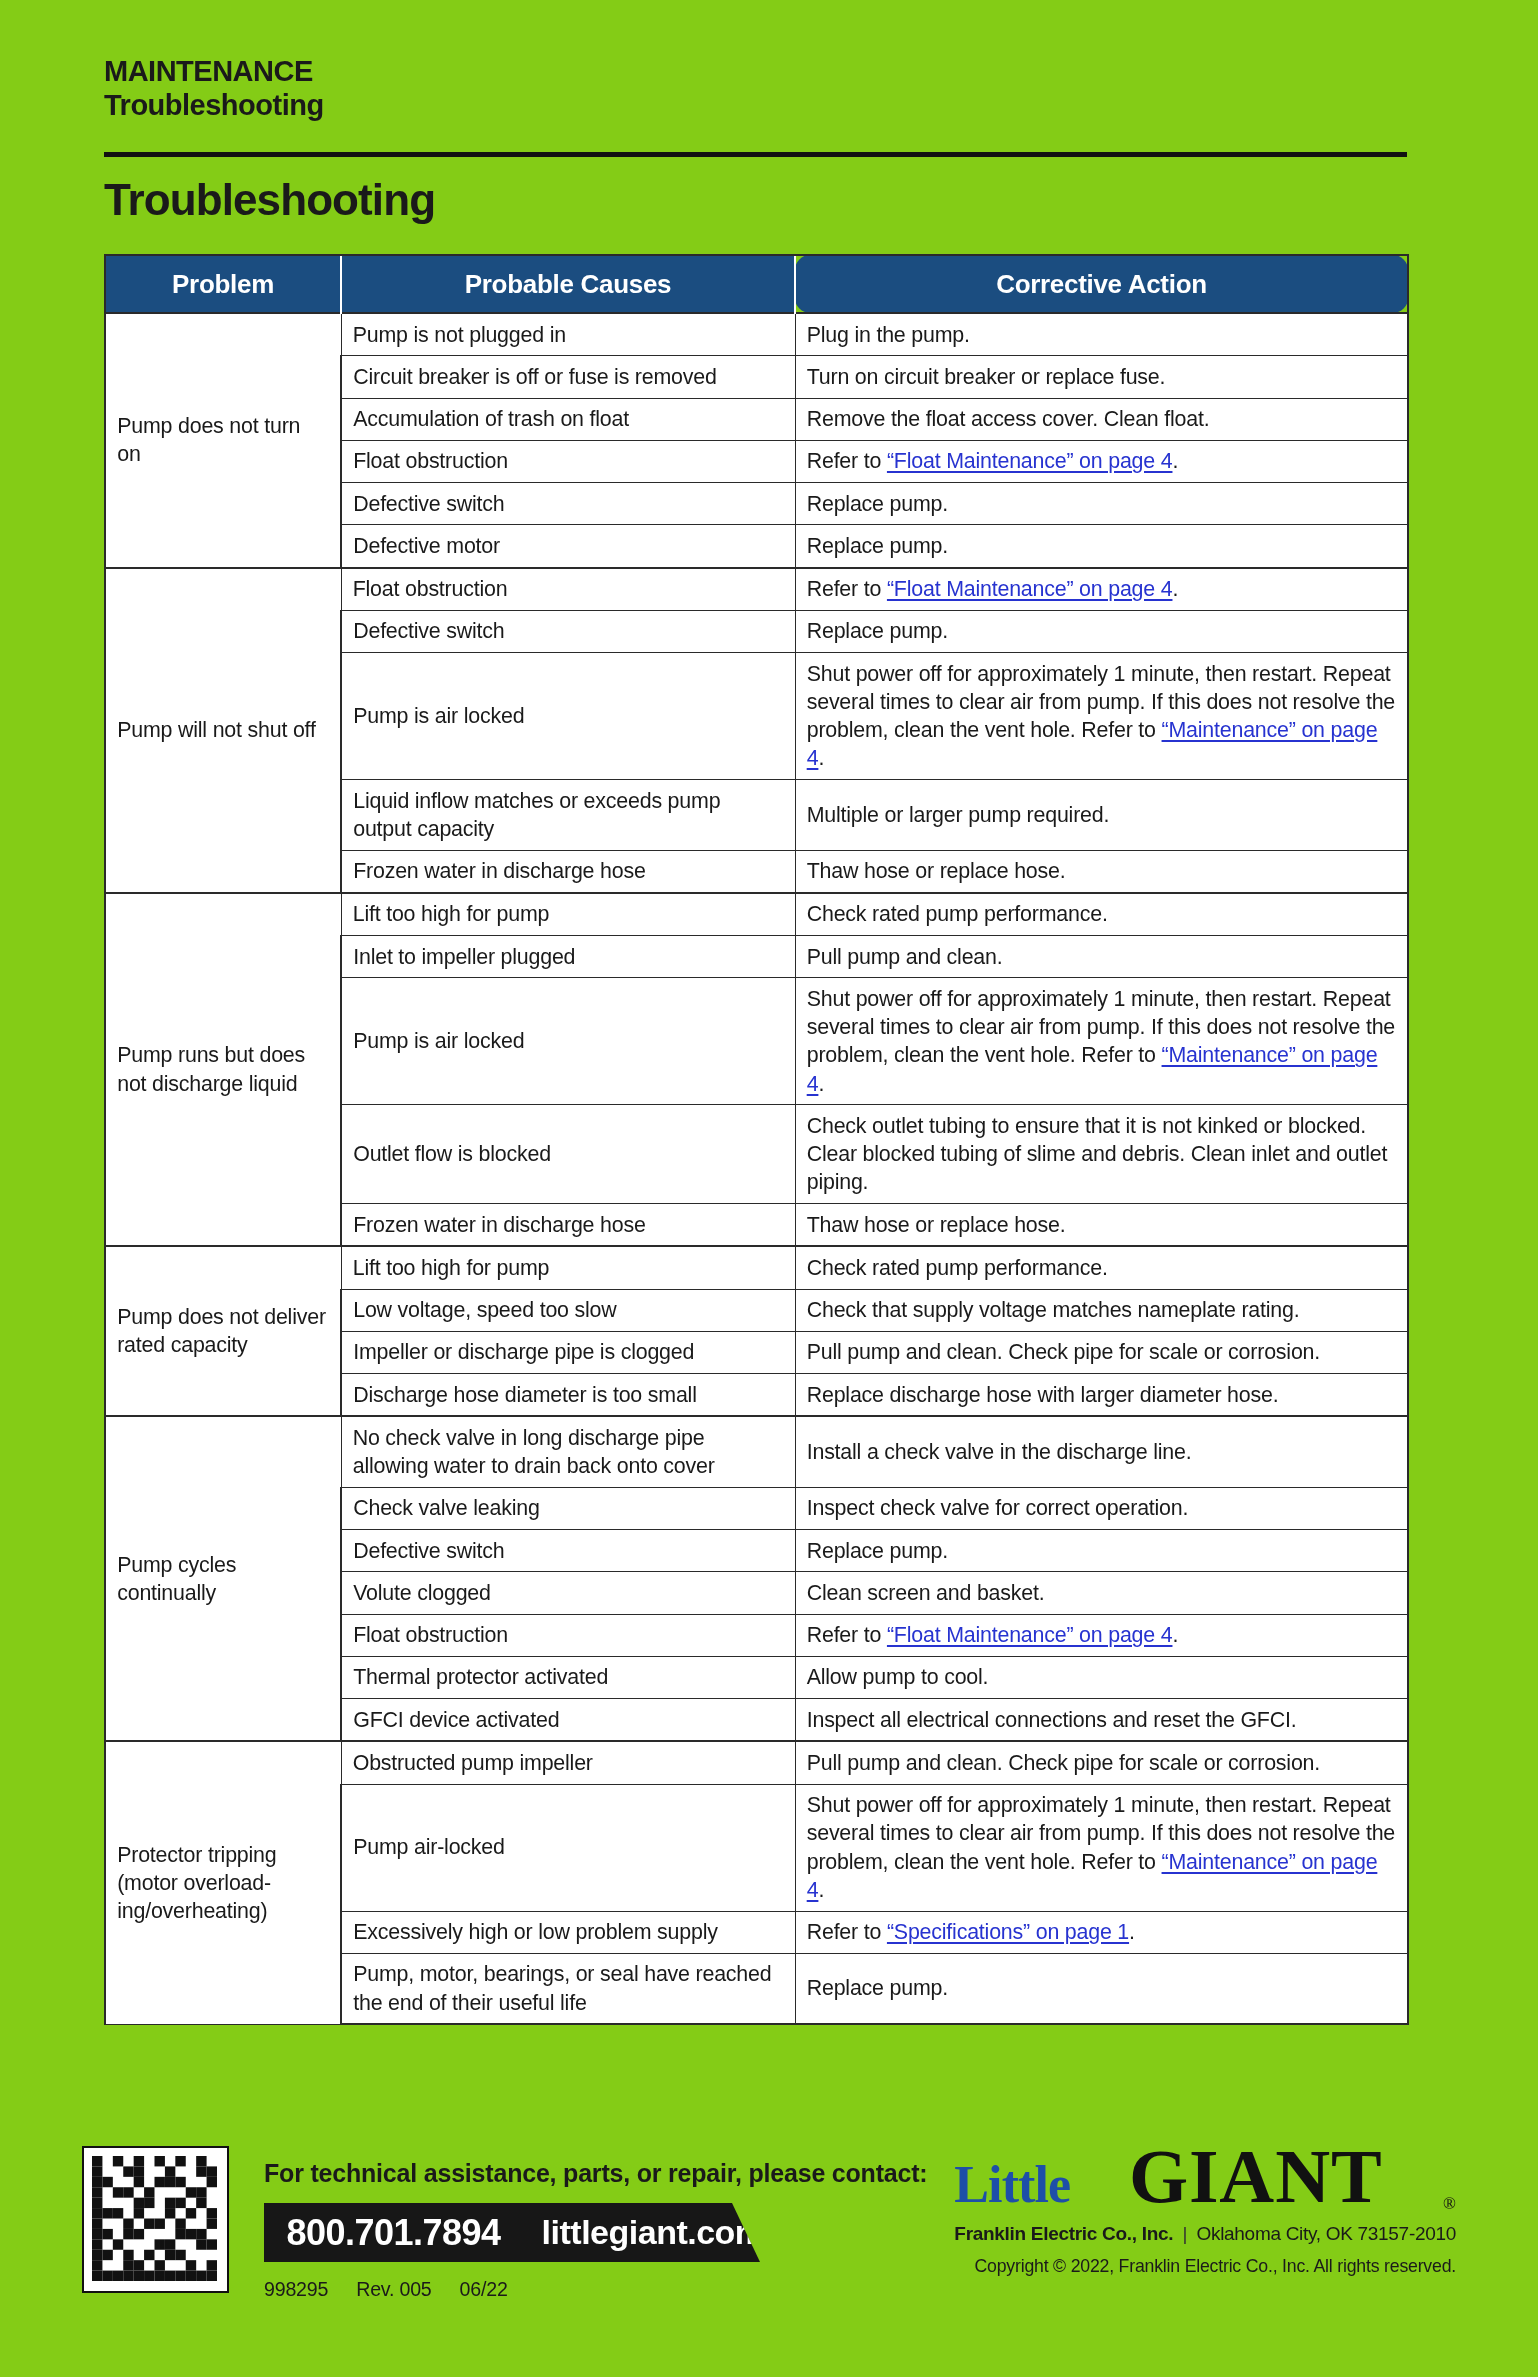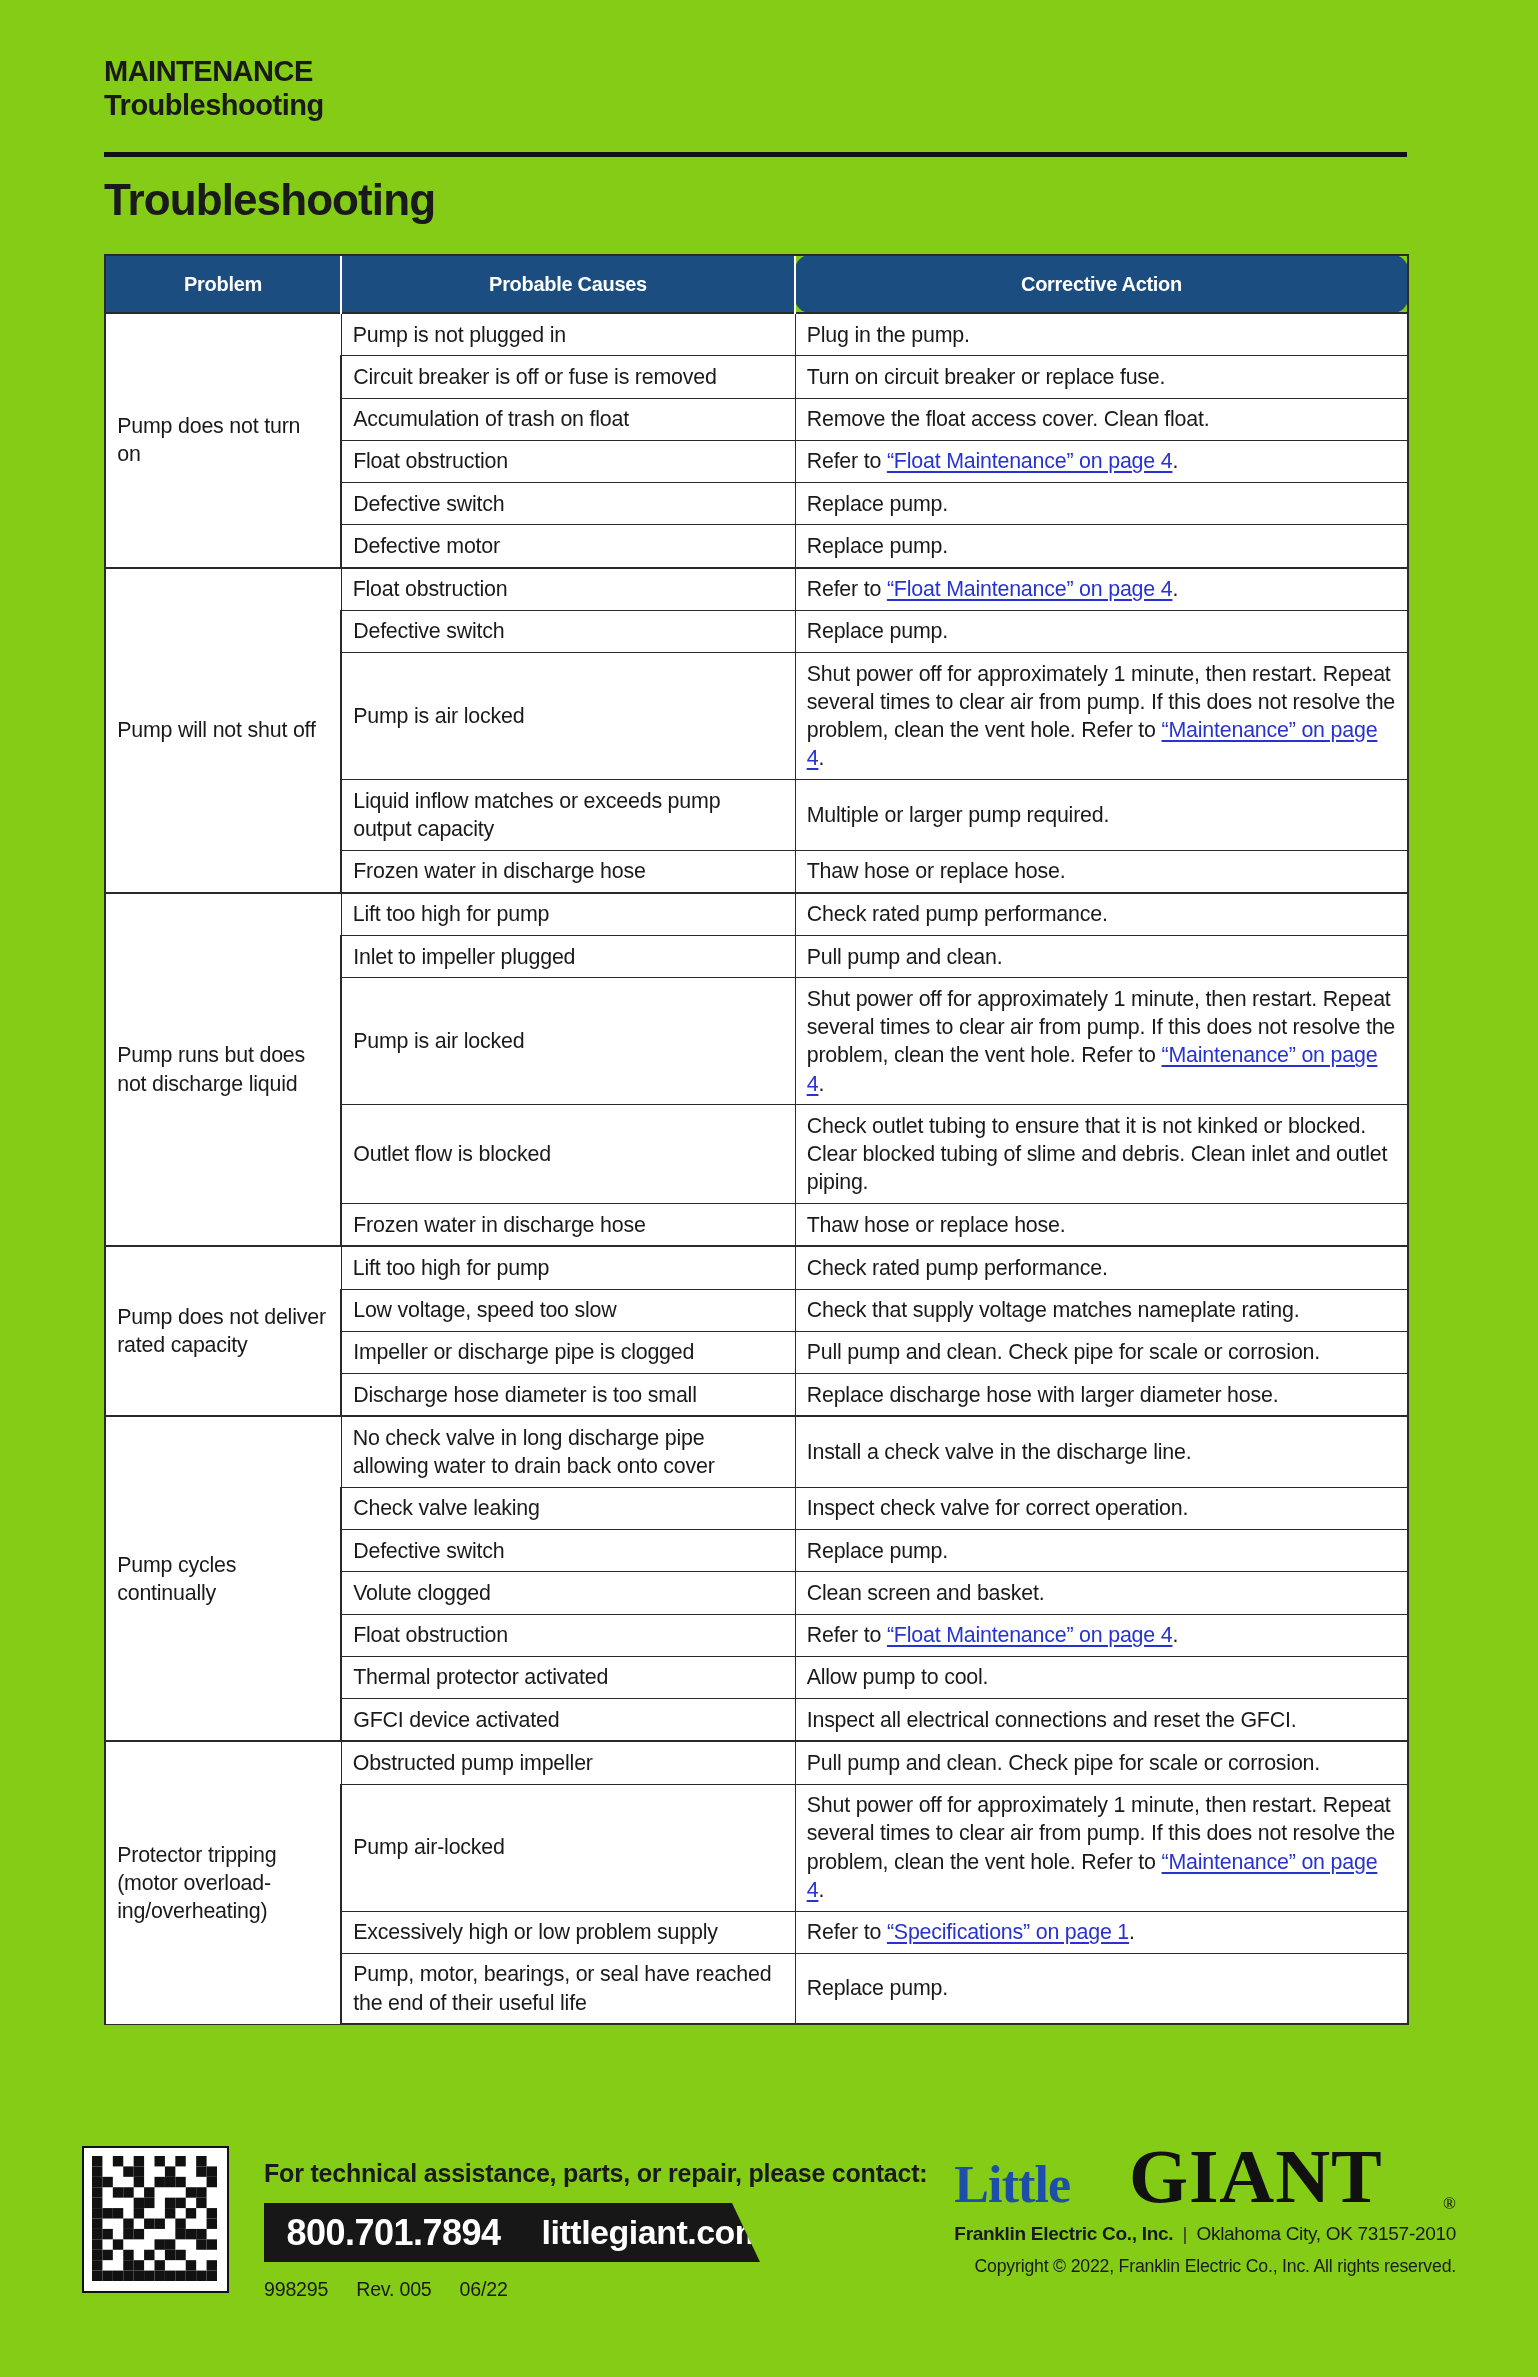--- a/index.html
+++ b/index.html
@@ -15,21 +15,21 @@
   .masthead .line2 { font-size:29px; font-weight:700; }
   .rule { position:absolute; left:104px; width:1303px; top:152px; height:4.7px; background:#111; }
   .page-title { position:absolute; left:104px; top:175px; font-size:44px; font-weight:800; letter-spacing:-0.9px; }
 
   
   table.tbl {
     position:absolute; left:104px; top:254px; width:1303px;
     border-collapse:collapse; table-layout:fixed;
   }
   table.tbl th {
-    background:var(--header-blue,#1b4d80); color:#fff; font-size:20px; font-weight:700;
+    background:var(--header-blue,#1b4d80); color:#fff; font-size:26px; font-weight:700;
     height:58px; text-align:center; vertical-align:middle; letter-spacing:-0.3px;
     border-top:2.8px solid #2a2a2a; border-bottom:1.9px solid #2a2a2a;
   }
   table.tbl thead th:first-child { border-left:2.8px solid #2a2a2a; }
   table.tbl thead th:last-child { border-right:2.8px solid #2a2a2a;border-radius:15px; }
   table.tbl thead th + th { border-left:2.8px solid #ffffff; }
   table.tbl td {
     border:1.5px solid #2a2a2a; font-size:21.4px; letter-spacing:-0.2px;
     line-height:1.32; vertical-align:middle; padding:6.5px 11.2px; background:#fff;
   }

